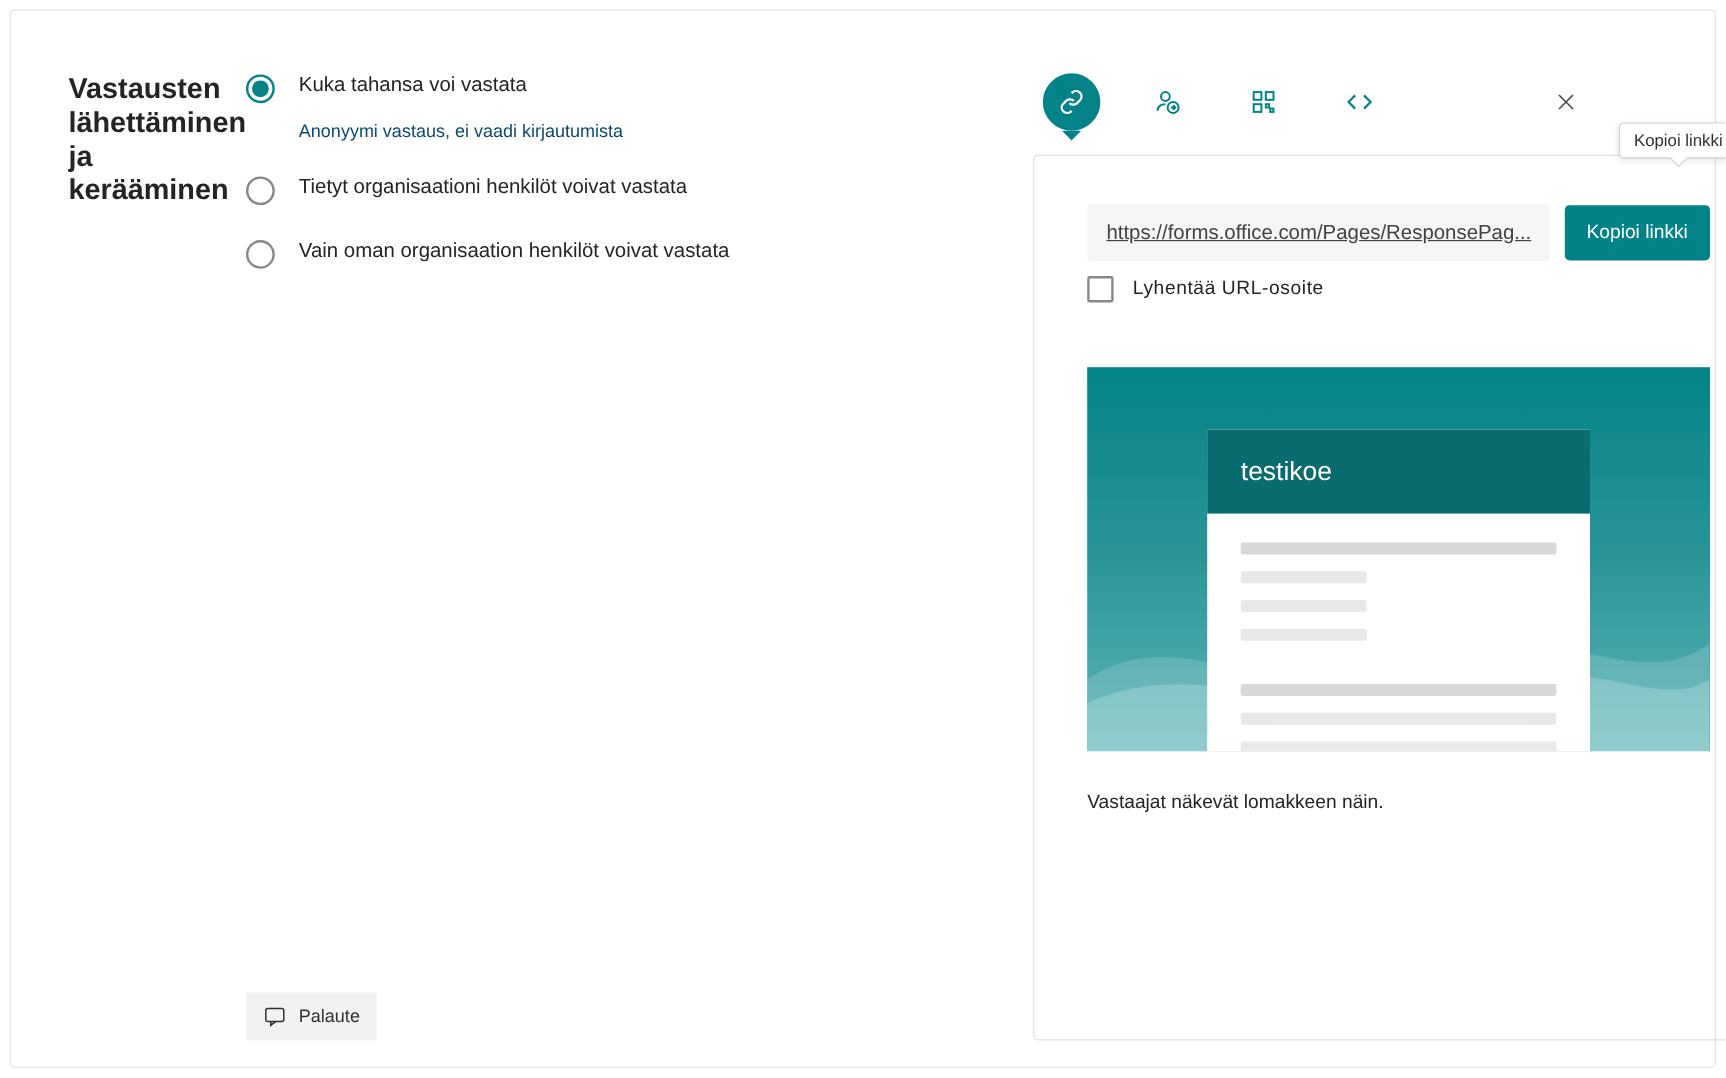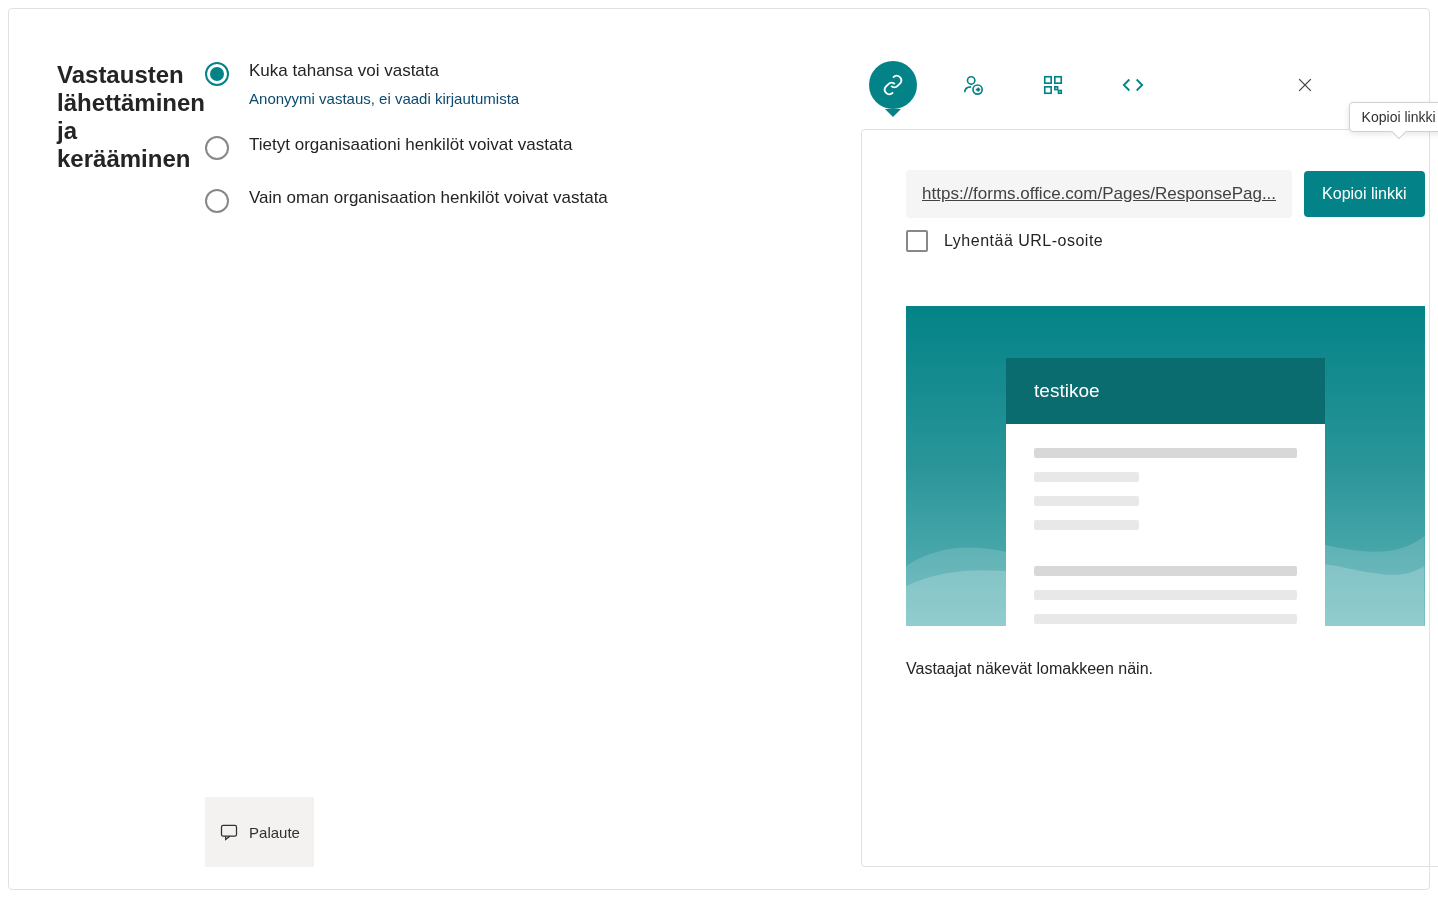--- a/index.html
+++ b/index.html
@@ -64,32 +64,32 @@
     .radio-option.selected .radio-circle {
       border-color: #038387;
       border-width: 2px;
     }
     .radio-option.selected .radio-circle::after {
       content: '';
       width: 14px; height: 14px;
       background: #038387;
       border-radius: 50%;
     }
-    .radio-texts { display: flex; flex-direction: column; gap: 9px; }
+    .radio-texts { display: flex; flex-direction: column; gap: 20px; }
     .radio-label { font-size: 17px; color: #242424; }
     .radio-sublabel { font-size: 15px; color: #0c4a6e; }
     .feedback-btn {
       margin-top: auto;
       align-self: flex-start;
       display: inline-flex;
       align-items: center;
       gap: 10px;
       background: #f3f2f1;
       border: none;
-      padding: 25px 14px;
+      padding: 10px 14px;
       font-size: 15px;
       color: #323130;
       cursor: pointer;
     }
     .feedback-btn svg { width: 20px; height: 20px; }
     .right-col {
       flex: 1;
       display: flex;
       flex-direction: column;
       padding-left: 36px;
@@ -222,21 +222,21 @@
     .preview-card {
       position: absolute;
       top: 52px; left: 100px; right: 100px;
       background: #fff;
       display: flex; flex-direction: column;
     }
     .preview-header {
       background: #0b6c70;
       color: #fff;
       padding: 22px 28px;
-      font-size: 19px;
+      font-size: 22px;
     }
     .preview-body {
       padding: 24px 28px;
       display: flex; flex-direction: column; gap: 14px;
     }
     .skel { height: 10px; background: #e8e8e8; border-radius: 2px; }
     .skel.dark { background: #d8d8d8; }
     .skel.w-full { width: 100%; }
     .skel.w-60 { width: 40%; }
     .preview-caption {

